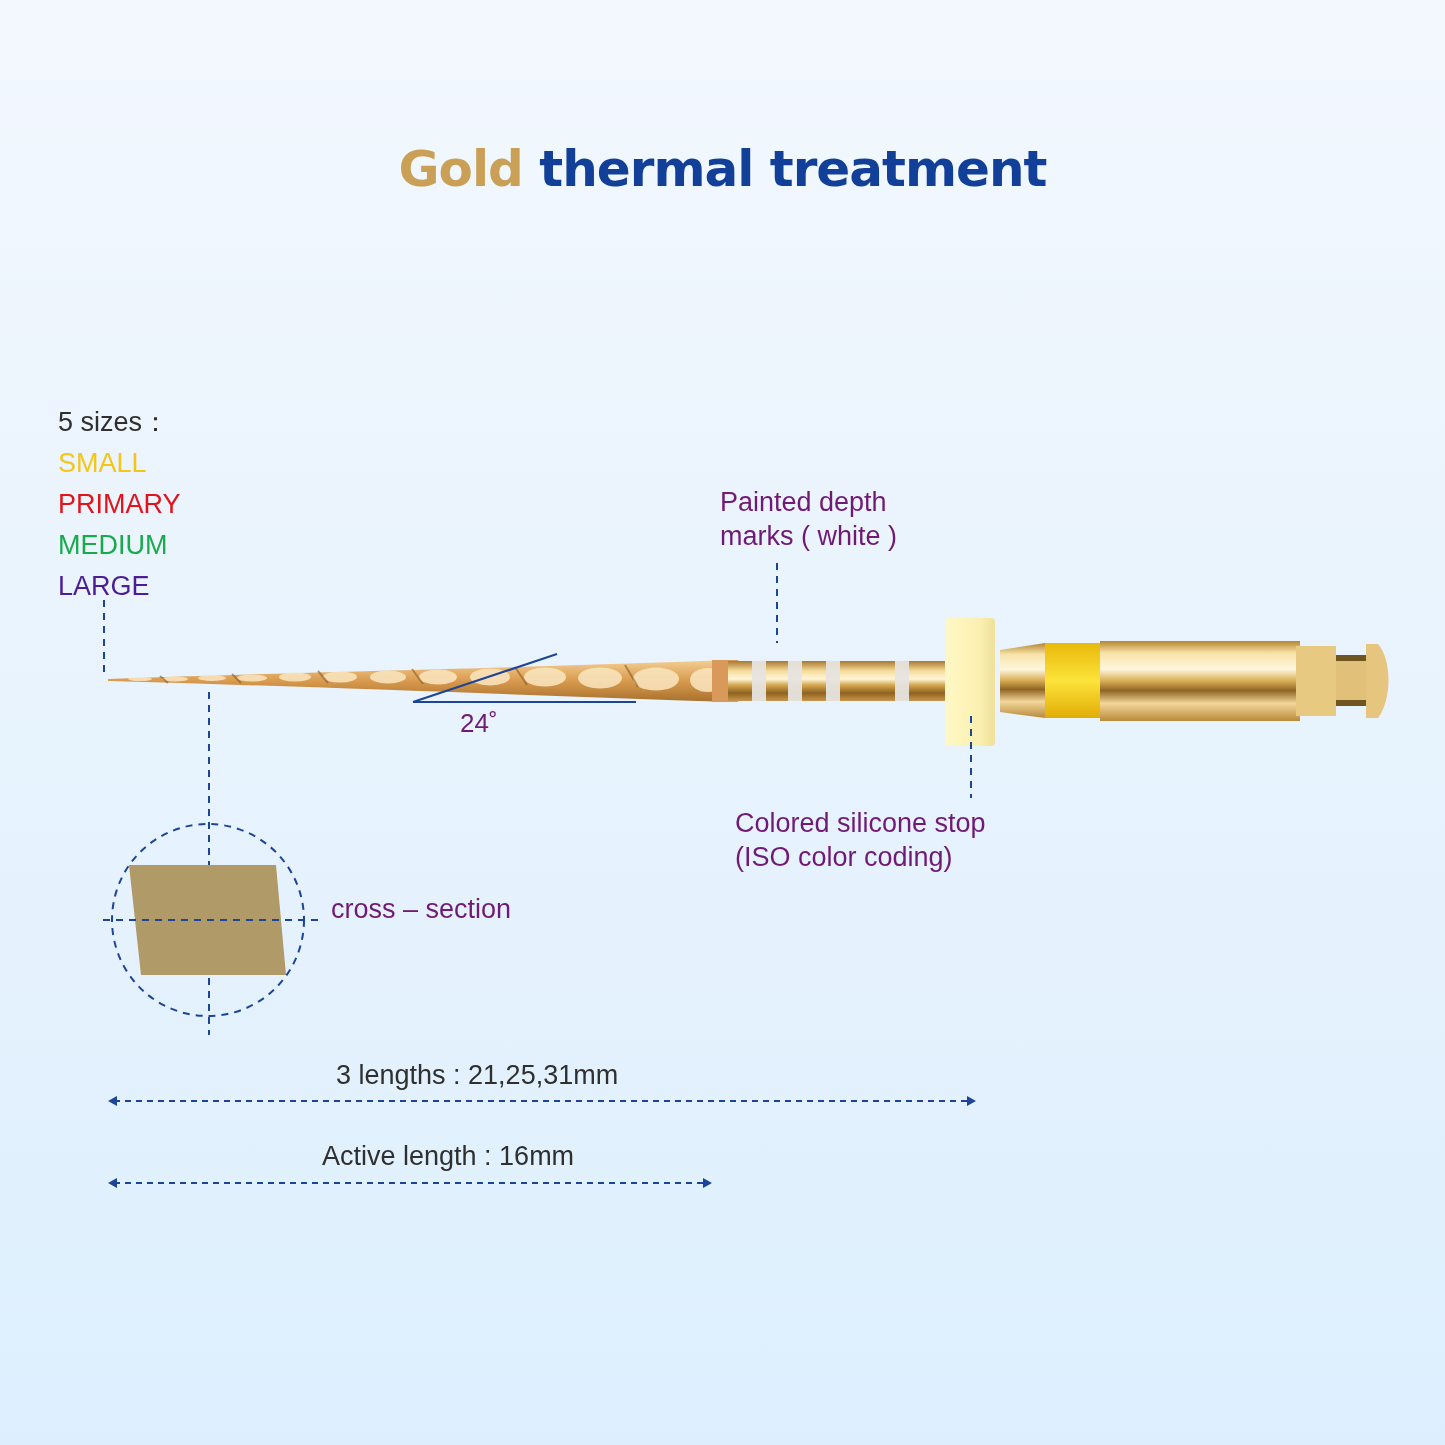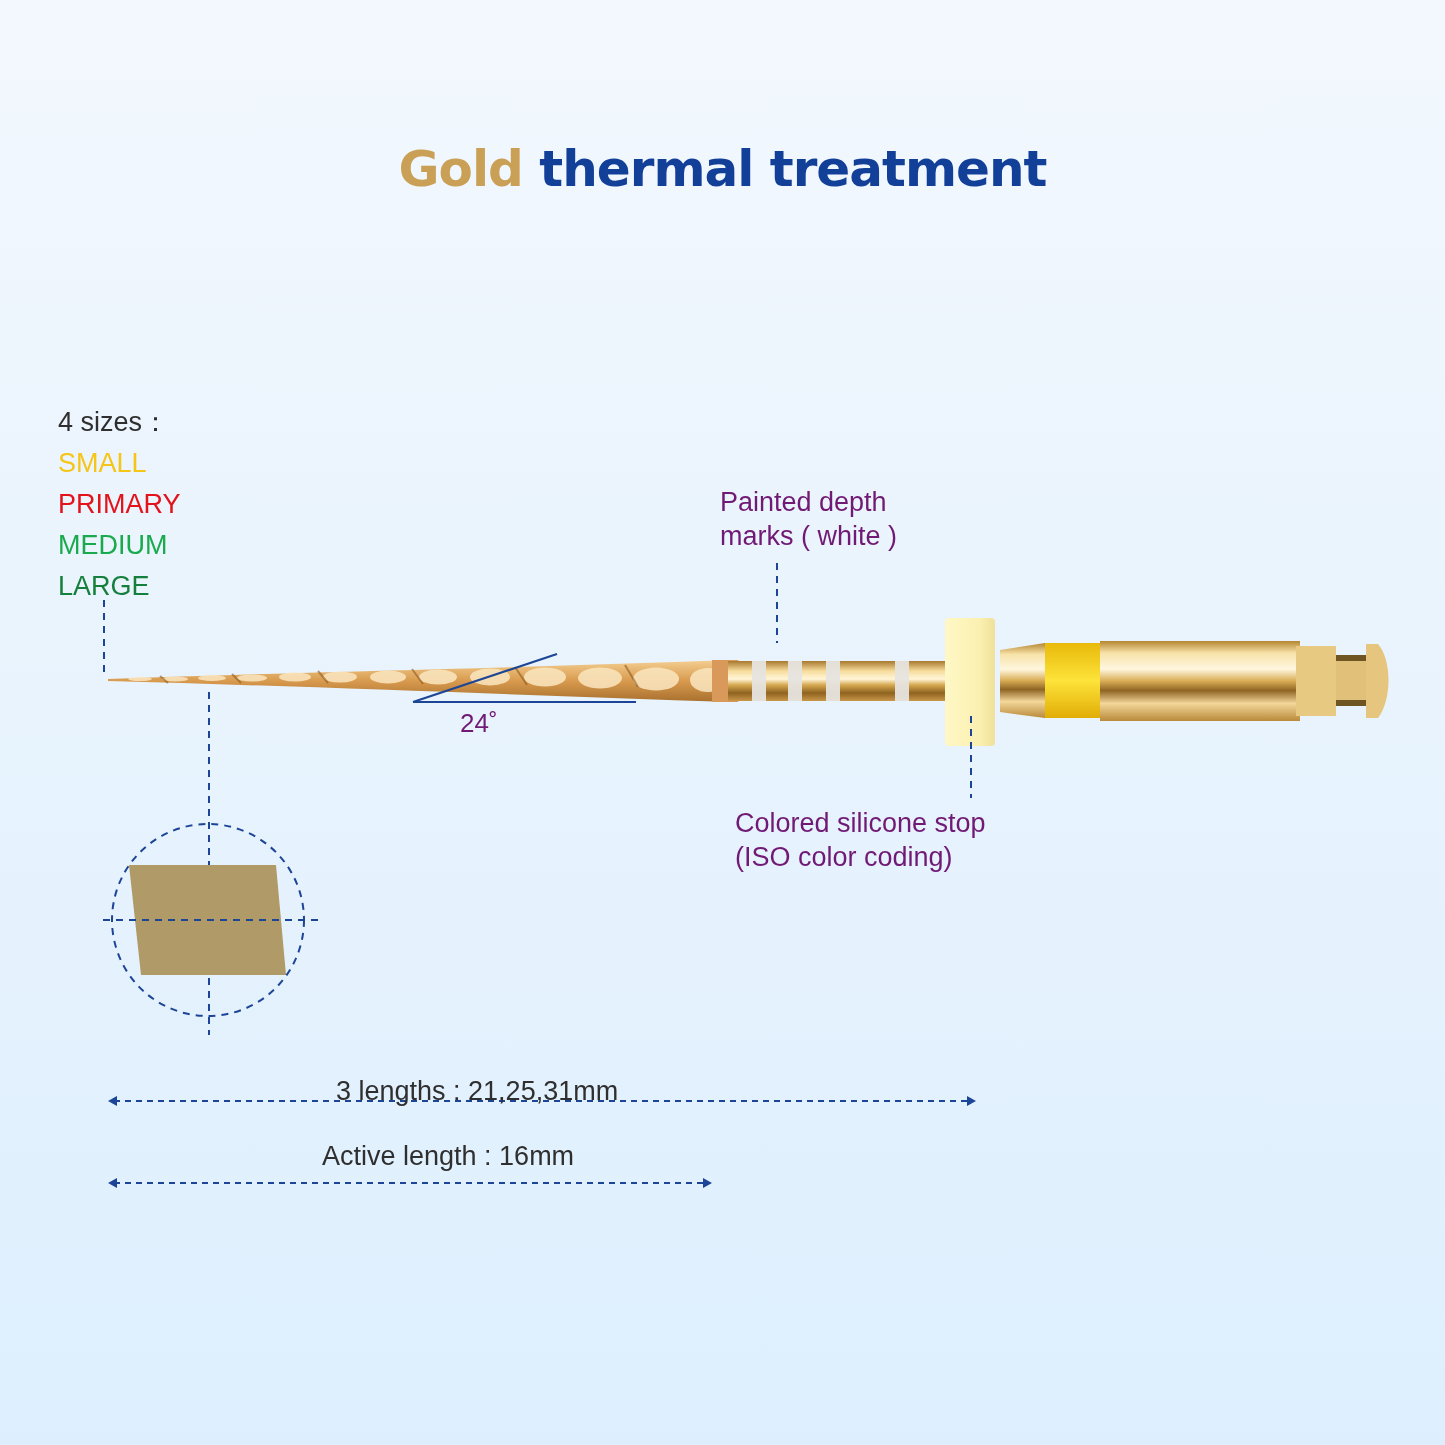--- a/index.html
+++ b/index.html
@@ -24,25 +24,25 @@
 </style>
 </head>
 <body>
 
 <div class="title">
   <span class="gold">Gold</span>
   <span class="blue">thermal treatment</span>
 </div>
 
 <div class="sizes">
-  <div style="color:#2f2f2f">4 sizes：</div>
+  <div style="color:#2f2f2f">5 sizes：</div>
   <div style="color:#f5c518">SMALL</div>
   <div style="color:#e3131b">PRIMARY</div>
   <div style="color:#1aaa4e">MEDIUM</div>
-  <div style="color:#15803d">LARGE</div>
+  <div style="color:#4c1d95">LARGE</div>
 </div>
 
 <svg width="1445" height="1445" viewBox="0 0 1445 1445">
   <defs>
     <linearGradient id="goldV" x1="0" y1="0" x2="0" y2="1">
       <stop offset="0" stop-color="#a8792f"></stop>
       <stop offset="0.25" stop-color="#f6dc9c"></stop>
       <stop offset="0.45" stop-color="#fff6d8"></stop>
       <stop offset="0.6" stop-color="#d6a850"></stop>
       <stop offset="0.8" stop-color="#8e6320"></stop>
@@ -160,16 +160,17 @@
 </div>
 
 <div class="label" style="left:460px; top:706px; font-size:26px;">24˚</div>
 
 <div class="label" style="left:735px; top:806px;">
   <div>Colored silicone stop</div>
   <div>(ISO color coding)</div>
 </div>
 
 <div class="label" style="left:331px; top:892px;">
+  <div>cross – section</div>
 </div>
 
-<div class="dim-label" style="left:336px; top:1060px;margin-top:16px;">3 lengths : 21,25,31mm</div>
+<div class="dim-label" style="left:336px; top:1060px;">3 lengths : 21,25,31mm</div>
 <div class="dim-label" style="left:313px; top:1141px;margin-left:9px;">Active length : 16mm</div>
 
 </body></html>

